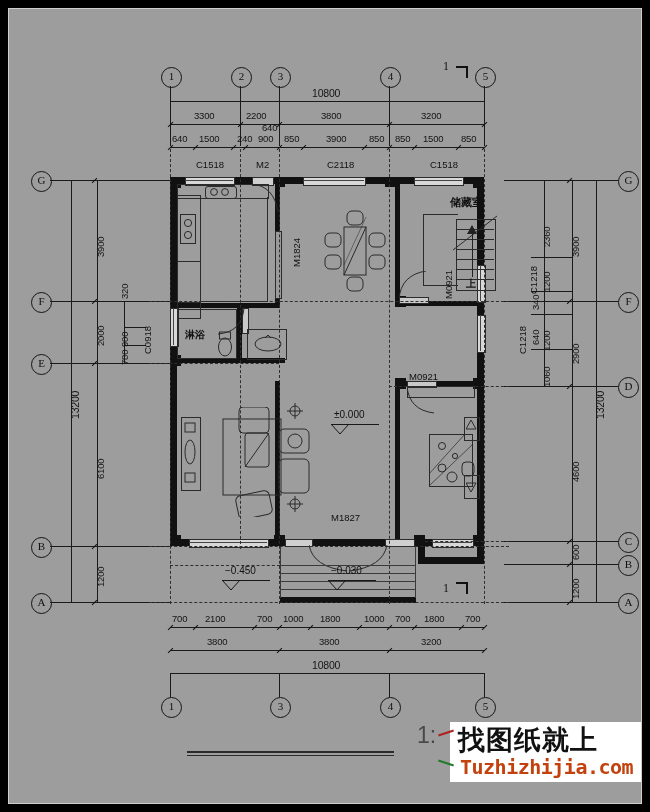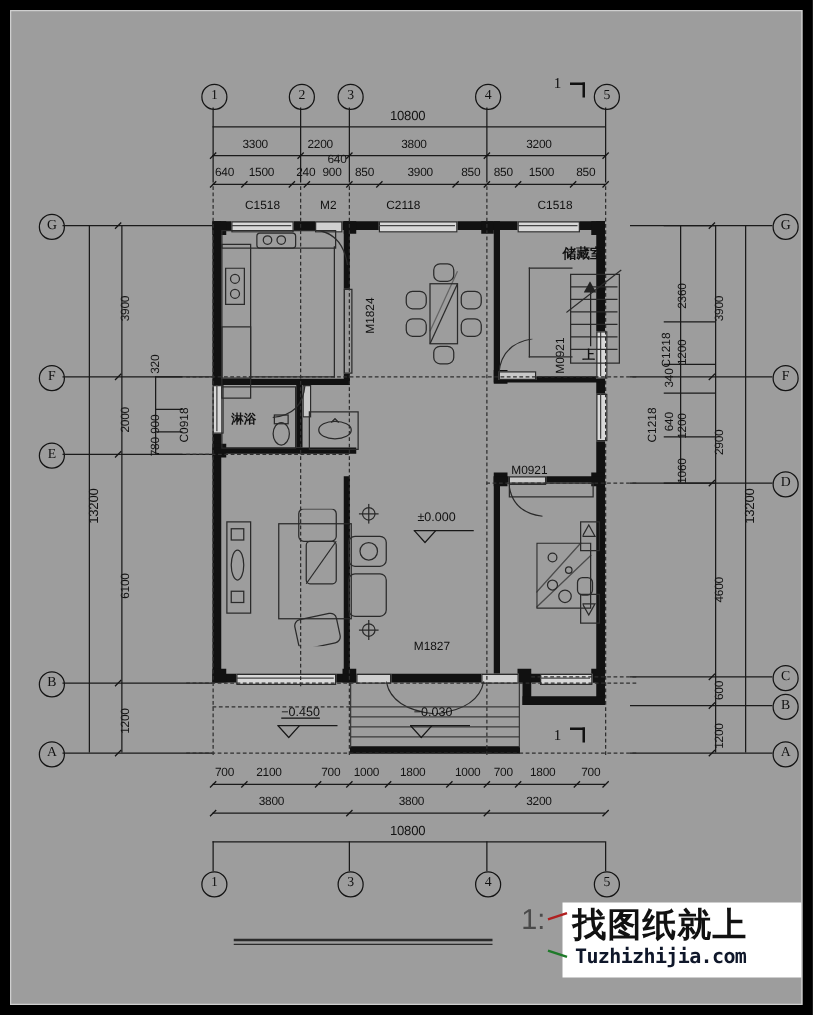--- a/index.html
+++ b/index.html
@@ -50,21 +50,21 @@
          font-family:"DejaVu Sans",sans-serif;letter-spacing:5px;}
   #title-ul1{position:absolute;left:178px;top:742px;width:207px;height:2px;background:#2b2b2b;}
   #title-ul2{position:absolute;left:178px;top:746px;width:207px;height:1px;background:#2b2b2b;}
   #scale{position:absolute;left:408px;top:713px;color:#4a4a4a;font-size:23px;
          font-family:"Liberation Sans",sans-serif;}
 
   
   #wm{position:absolute;left:441px;top:713px;width:198px;height:60px;background:#fff;}
   #wm-cn{position:absolute;left:8px;top:0px;width:100%;color:#111;font-size:27px;
          font-family:"DejaVu Sans",sans-serif;font-weight:bold;letter-spacing:1px;}
-  #wm-en{position:absolute;left:10px;top:33px;color:#0f172a;font-size:16px;font-weight:bold;
+  #wm-en{position:absolute;left:10px;top:33px;color:#c2410c;font-size:20px;font-weight:bold;
          font-family:"DejaVu Sans Mono",monospace;letter-spacing:-0.5px;}
   #wm-a1{position:absolute;left:-12px;top:10px;width:16px;height:2px;background:#b02020;
          transform:rotate(-18deg);}
   #wm-a2{position:absolute;left:-12px;top:40px;width:16px;height:2px;background:#1f7a2a;
          transform:rotate(18deg);}
 
   
   .sec-num{position:absolute;color:#111;font-size:12px;font-family:"Liberation Serif",serif;}
   .sec-v{position:absolute;width:1.6px;background:#111;}
   .sec-h{position:absolute;height:1.6px;background:#111;}
@@ -129,21 +129,21 @@
   <div class="tick" style="left:270px;top:135px;"></div>
   <div class="tick" style="left:294px;top:135px;"></div>
   <div class="tick" style="left:355px;top:135px;"></div>
   <div class="tick" style="left:380px;top:135px;"></div>
   <div class="tick" style="left:405px;top:135px;"></div>
   <div class="tick" style="left:449px;top:135px;"></div>
   <div class="tick" style="left:475px;top:135px;"></div>
 
   <div class="lbl" style="left:187px;top:150px;">C1518</div>
   <div class="lbl" style="left:247px;top:150px;">M2</div>
-  <div class="lbl" style="left:300px;top:150px;">C2118</div>
+  <div class="lbl" style="left:318px;top:150px;">C2118</div>
   <div class="lbl" style="left:421px;top:150px;">C1518</div>
 
   <div class="bub" style="left:22px;top:162px;">G</div>
   <div class="bub" style="left:22px;top:283px;">F</div>
   <div class="bub" style="left:22px;top:345px;">E</div>
   <div class="bub" style="left:22px;top:528px;">B</div>
   <div class="bub" style="left:22px;top:584px;">A</div>
 
   <div class="ln hl" style="left:41px;top:171px;width:120px;"></div>
   <div class="ln hl" style="left:41px;top:292px;width:120px;"></div>
@@ -415,21 +415,21 @@
   <div class="thin" style="left:406px;top:537px;width:1px;height:52px;background:#3a3a3a;"></div>
 
   <div class="dashdot-h" style="left:161px;top:556px;width:110px;"></div>
 
   <div class="lev" style="left:325px;top:400px;">±0.000</div>
   <div class="lev-bar" style="left:322px;top:415px;width:48px;"></div>
   <svg style="position:absolute;left:322px;top:415px;width:20px;height:11px;">
     <path d="M0,0 L18,0 L9,10 Z" stroke="#181818" fill="none"></path>
   </svg>
 
-  <div class="lev" style="left:216px;top:556px;text-decoration:underline;">−0.450</div>
+  <div class="lev" style="left:216px;top:556px;">−0.450</div>
   <div class="lev-bar" style="left:213px;top:571px;width:48px;"></div>
   <svg style="position:absolute;left:213px;top:571px;width:20px;height:11px;">
     <path d="M0,0 L18,0 L9,10 Z" stroke="#181818" fill="none"></path>
   </svg>
 
   <div class="lev" style="left:322px;top:556px;">−0.030</div>
   <div class="lev-bar" style="left:319px;top:571px;width:48px;"></div>
   <svg style="position:absolute;left:319px;top:571px;width:20px;height:11px;">
     <path d="M0,0 L18,0 L9,10 Z" stroke="#181818" fill="none"></path>
   </svg>

